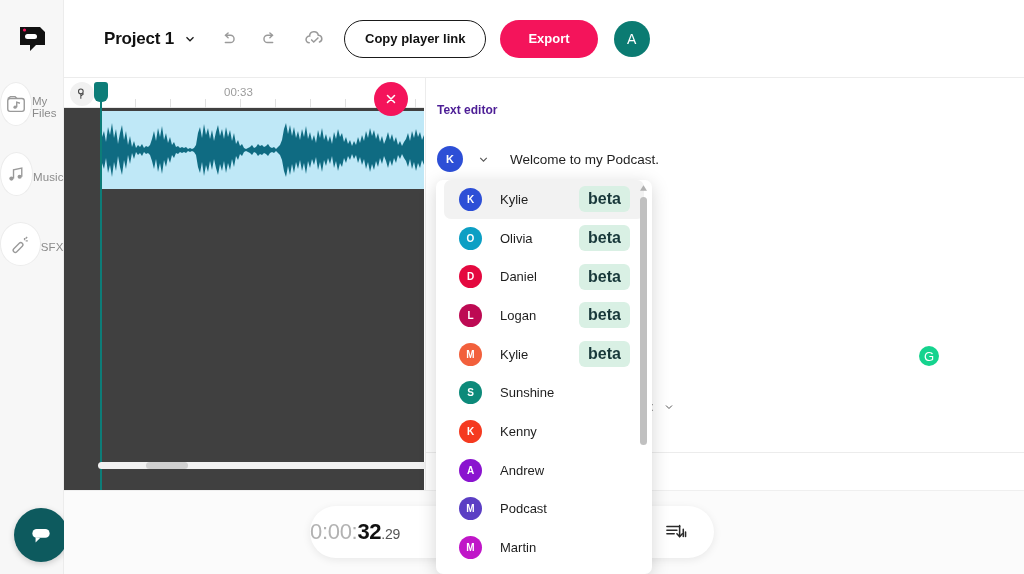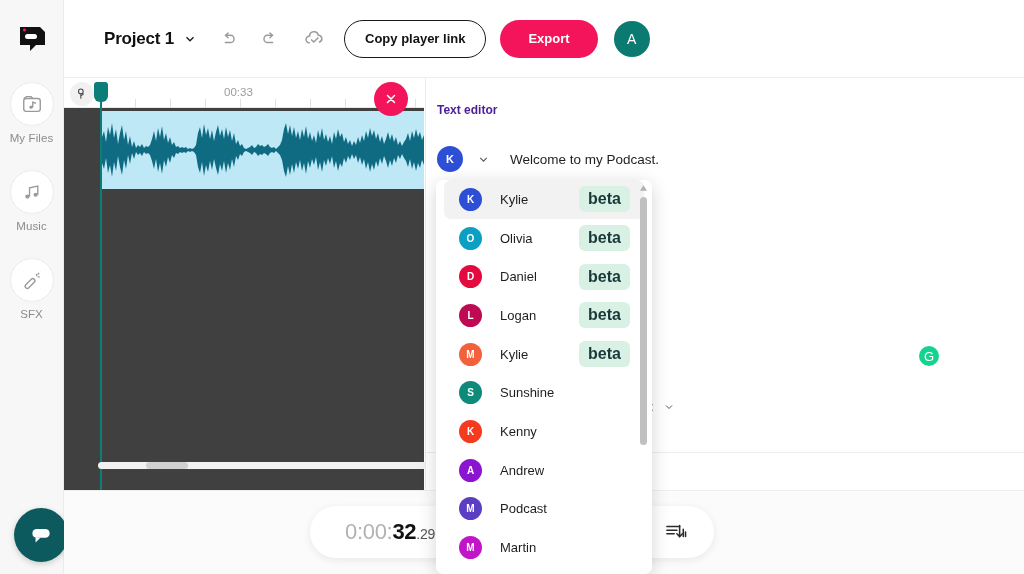--- a/index.html
+++ b/index.html
@@ -16,21 +16,21 @@
     position: absolute; left: 0; top: 0; width: 64px; height: 574px;
     background: #f7f7f7; border-right: 1px solid #ececec;
     display: flex; flex-direction: column; align-items: center;
   }
   .logo {
     margin-top: 22px; width: 34px; height: 34px;
     display: flex; align-items: center; justify-content: center;
   }
   .rail-item {
     margin-top: 26px; width: 64px;
-    display: flex; flex-direction: column; align-items: center; cursor: pointer;
+    display: flex; flex-direction: row; align-items: center; cursor: pointer;
   }
   .rail-icon {
     width: 44px; height: 44px; border-radius: 50%;
     background: #ffffff; border: 1px solid #ececec;
     display: flex; align-items: center; justify-content: center;
   }
   .rail-label {
     margin-top: 6px; font-size: 11.5px; color: #8b8b8b; letter-spacing: .1px;
   }
   .chat-bubble {
@@ -223,21 +223,21 @@
     position: absolute; left: 64px; top: 490px; width: 960px; height: 84px;
     background: #fbfbfb; border-top: 1px solid #efefef;
   }
   .player-pill {
     position: absolute; left: 246px; top: 15px; width: 404px; height: 52px;
     background: #ffffff; border-radius: 26px;
     box-shadow: 0 2px 9px rgba(0,0,0,.08);
     display: flex; align-items: center;
   }
   .time-main {
-    margin-left: 35px; font-size: 22px; color: #b2b2b2; letter-spacing: -.3px;
+    font-size: 22px; color: #b2b2b2; letter-spacing: -.3px;
   }
   .time-main b { color: #111; font-weight: bold; }
   .time-ms { font-size: 14px; color: #555; }
   .mix-btn {
     position: absolute; right: 24px; top: 13px; width: 28px; height: 26px;
     display: flex; align-items: center; justify-content: center; cursor: pointer;
   }
 </style>
 </head>
 <body>

